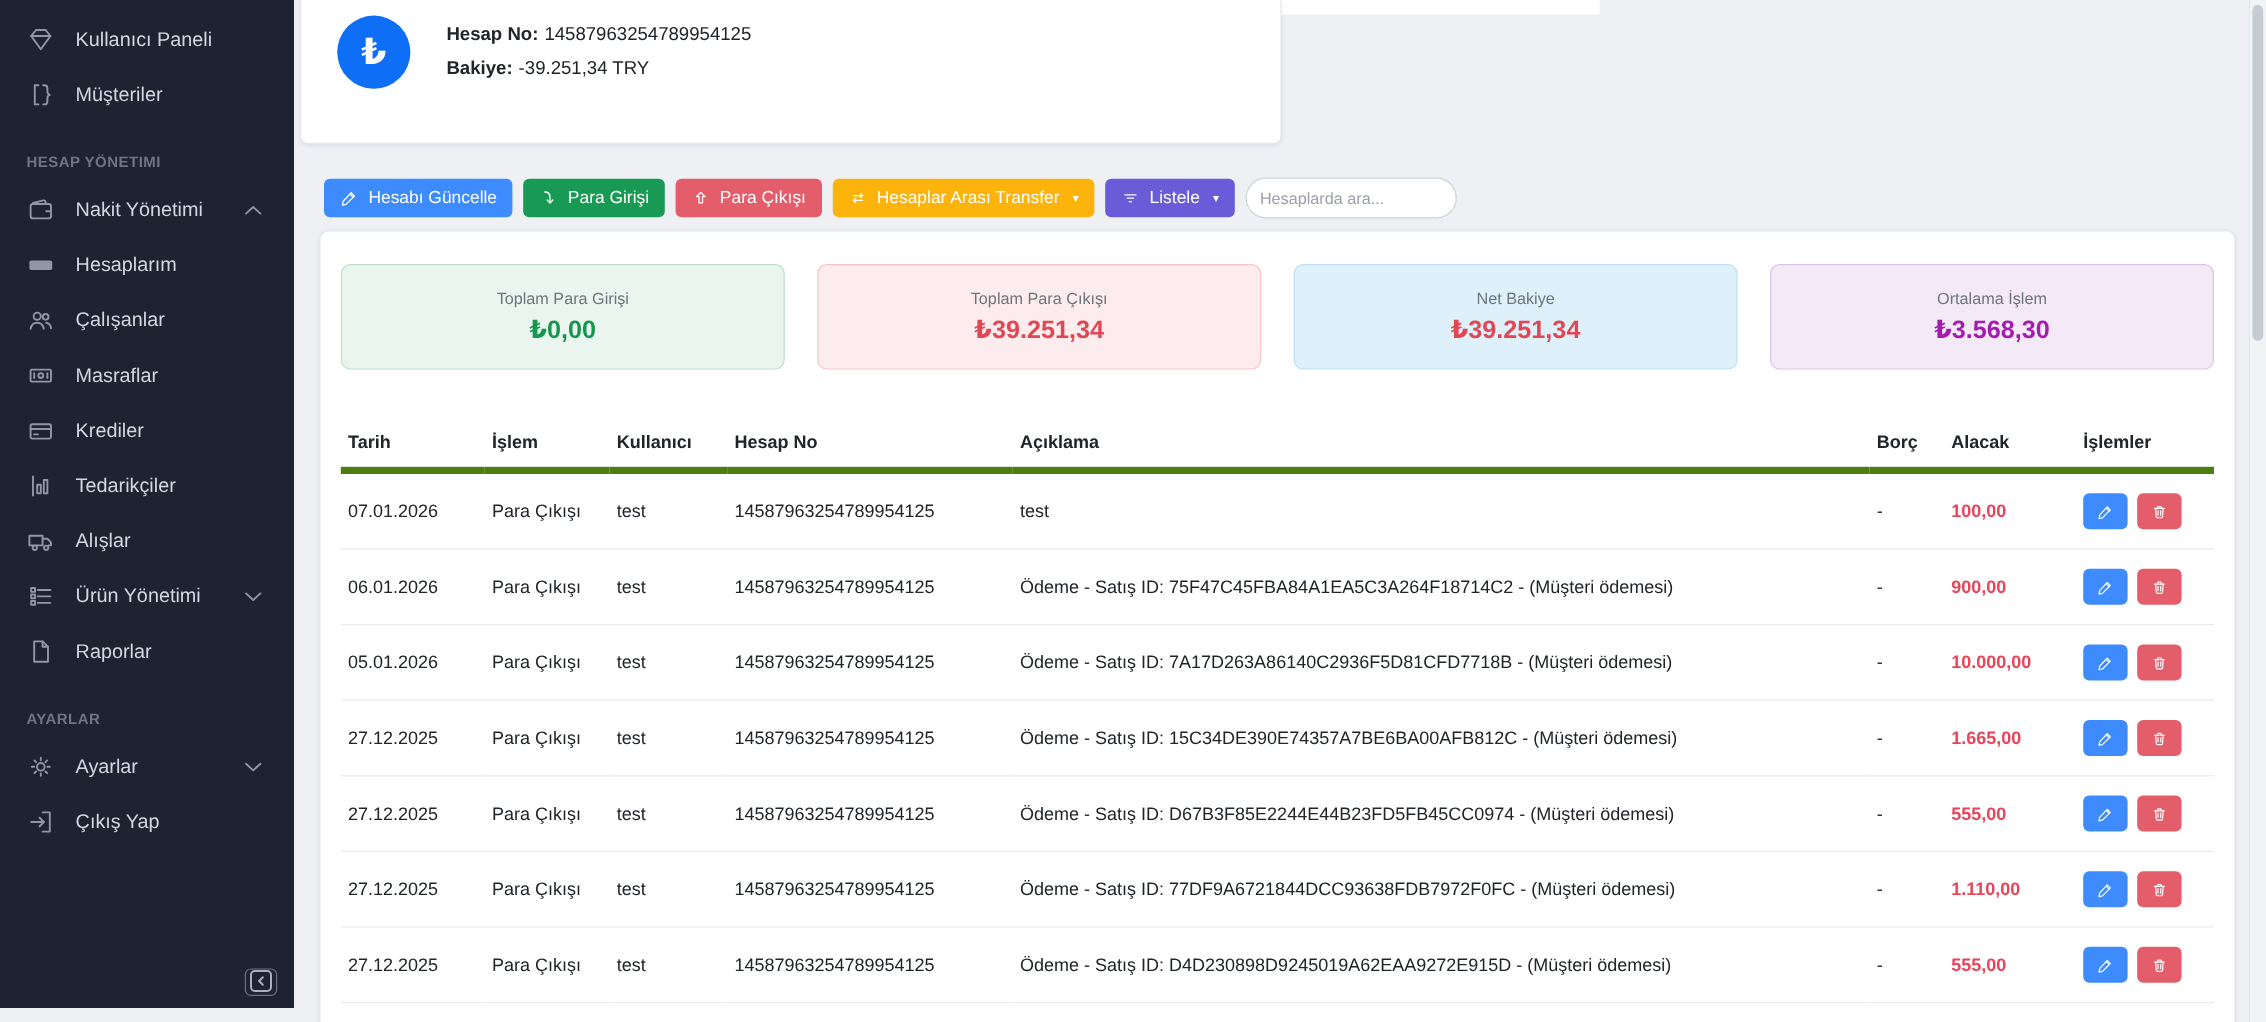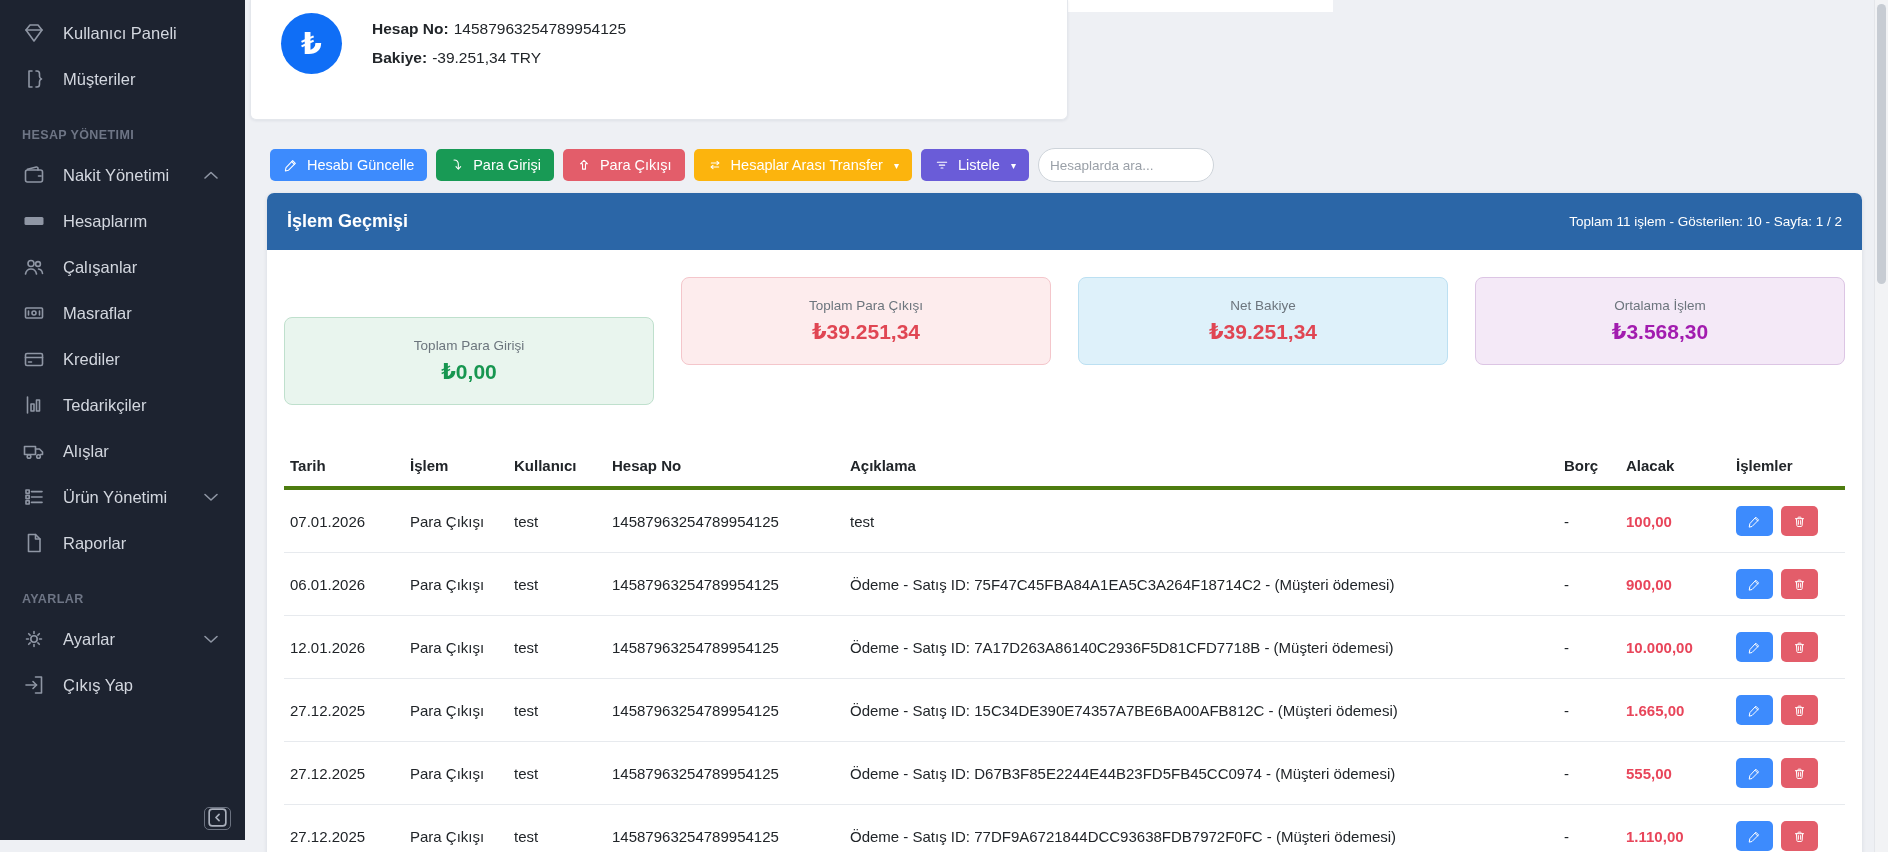--- a/index.html
+++ b/index.html
@@ -45,21 +45,21 @@
   .history-header{height:57px;background:#2b66a7;border-radius:7px 7px 0 0;display:flex;align-items:center;justify-content:space-between;padding:0 20px;color:#fff;}
   .history-title{font-size:18px;font-weight:bold;}
   .history-meta{font-size:13.5px;}
   .history-body{padding:27px 17px 0;}
   .summary-row{display:flex;gap:27px;}
   .summary-card{flex:1;height:88px;border-radius:8px;border:1px solid;display:flex;flex-direction:column;align-items:center;justify-content:center;gap:7px;box-sizing:border-box;}
   .summary-label{font-size:13.5px;color:#6c757d;}
   .summary-value{font-size:21px;font-weight:bold;}
   
   table{margin-top:40px;width:100%;border-collapse:collapse;table-layout:fixed;font-size:15px;color:#212529;}
-  thead th{text-align:left;font-weight:bold;padding:12px 6px;border-bottom:4px solid #4d7c0f;}
+  thead th{text-align:left;font-weight:bold;padding:12px 6px;border-bottom:6px solid #4d7c0f;}
   tbody td{padding:16px 6px;border-bottom:1px solid #e7eaee;overflow:hidden;white-space:nowrap;}
   td.amount{color:#e8455a;font-weight:bold;}
   .action-btn{width:37px;height:30px;border-radius:5px;border:none;color:#fff;display:inline-flex;align-items:center;justify-content:center;margin-right:8px;cursor:pointer;padding:0;}
   .action-btn .icon{width:15px;height:15px;color:#fff;}
   .action-btn.edit{background:#3d8bfd;}
   .action-btn.del{background:#e35d6a;}
   
   .scrollbar{position:absolute;right:0;top:0;width:13px;height:852px;background:#f2f3f5;border-left:1px solid #e4e6ea;z-index:9;}
   .scrollbar .thumb{position:absolute;top:4px;left:2px;width:9px;height:280px;background:#c7ccd3;border-radius:5px;}
 </style>
@@ -282,27 +282,23 @@
               <path d="M5 8h14M8 12.2h8M10.5 16.4h3"></path>
             </svg></span>
           <span>Listele</span>
           <span class="caret">▾</span>
         </button>
       </span>
     <input class="search-input" type="text" placeholder="Hesaplarda ara..." style="">
   </div>
 
   <section class="history-card">
-    <header class="history-header">
-      <span class="history-title">İşlem Geçmişi</span>
-      <span class="history-meta">Toplam 11 işlem - Gösterilen: 10 - Sayfa: 1 / 2</span>
-    </header>
     <div class="history-body">
       <div class="summary-row">
-          <div class="summary-card" style="background: rgb(233, 245, 238); border-color: rgb(191, 224, 205); margin-top: 40px;">
+          <div class="summary-card" style="background: rgb(233, 245, 238); border-color: rgb(191, 224, 205);">
             <div class="summary-label">Toplam Para Girişi</div>
             <div class="summary-value" style="color: rgb(23, 150, 80);">₺0,00</div>
           </div>
           <div class="summary-card" style="background: rgb(253, 236, 237); border-color: rgb(244, 198, 203);">
             <div class="summary-label">Toplam Para Çıkışı</div>
             <div class="summary-value" style="color: rgb(224, 70, 83);">₺39.251,34</div>
           </div>
           <div class="summary-card" style="background: rgb(222, 241, 250); border-color: rgb(188, 224, 242);">
             <div class="summary-label">Net Bakiye</div>
             <div class="summary-value" style="color: rgb(224, 70, 83);">₺39.251,34</div>
@@ -374,21 +370,21 @@
                 </button><button class="action-btn del">
                   <span class="icon"><svg viewBox="0 0 24 24">
                       <path d="M5.5 7.5h13"></path>
                       <path d="M9.5 7.5V6a1 1 0 0 1 1-1h3a1 1 0 0 1 1 1v1.5"></path>
                       <path d="M7 7.5l.8 11a1.5 1.5 0 0 0 1.5 1.4h5.4a1.5 1.5 0 0 0 1.5-1.4l.8-11"></path>
                       <path d="M10.2 10.5v6M13.8 10.5v6"></path>
                     </svg></span>
                 </button></td>
             </tr>
             <tr>
-              <td>12.01.2026</td>
+              <td>05.01.2026</td>
               <td>Para Çıkışı</td>
               <td>test</td>
               <td>14587963254789954125</td>
               <td>Ödeme - Satış ID: 7A17D263A86140C2936F5D81CFD7718B - (Müşteri ödemesi)</td>
               <td>-</td>
               <td class="amount">10.000,00</td>
               <td><button class="action-btn edit">
                   <span class="icon"><svg viewBox="0 0 24 24">
                       <path d="M14.5 5.5l4 4L8 20l-4.5 1L4.5 16z"></path>
                       <path d="M13 7l4 4"></path>

